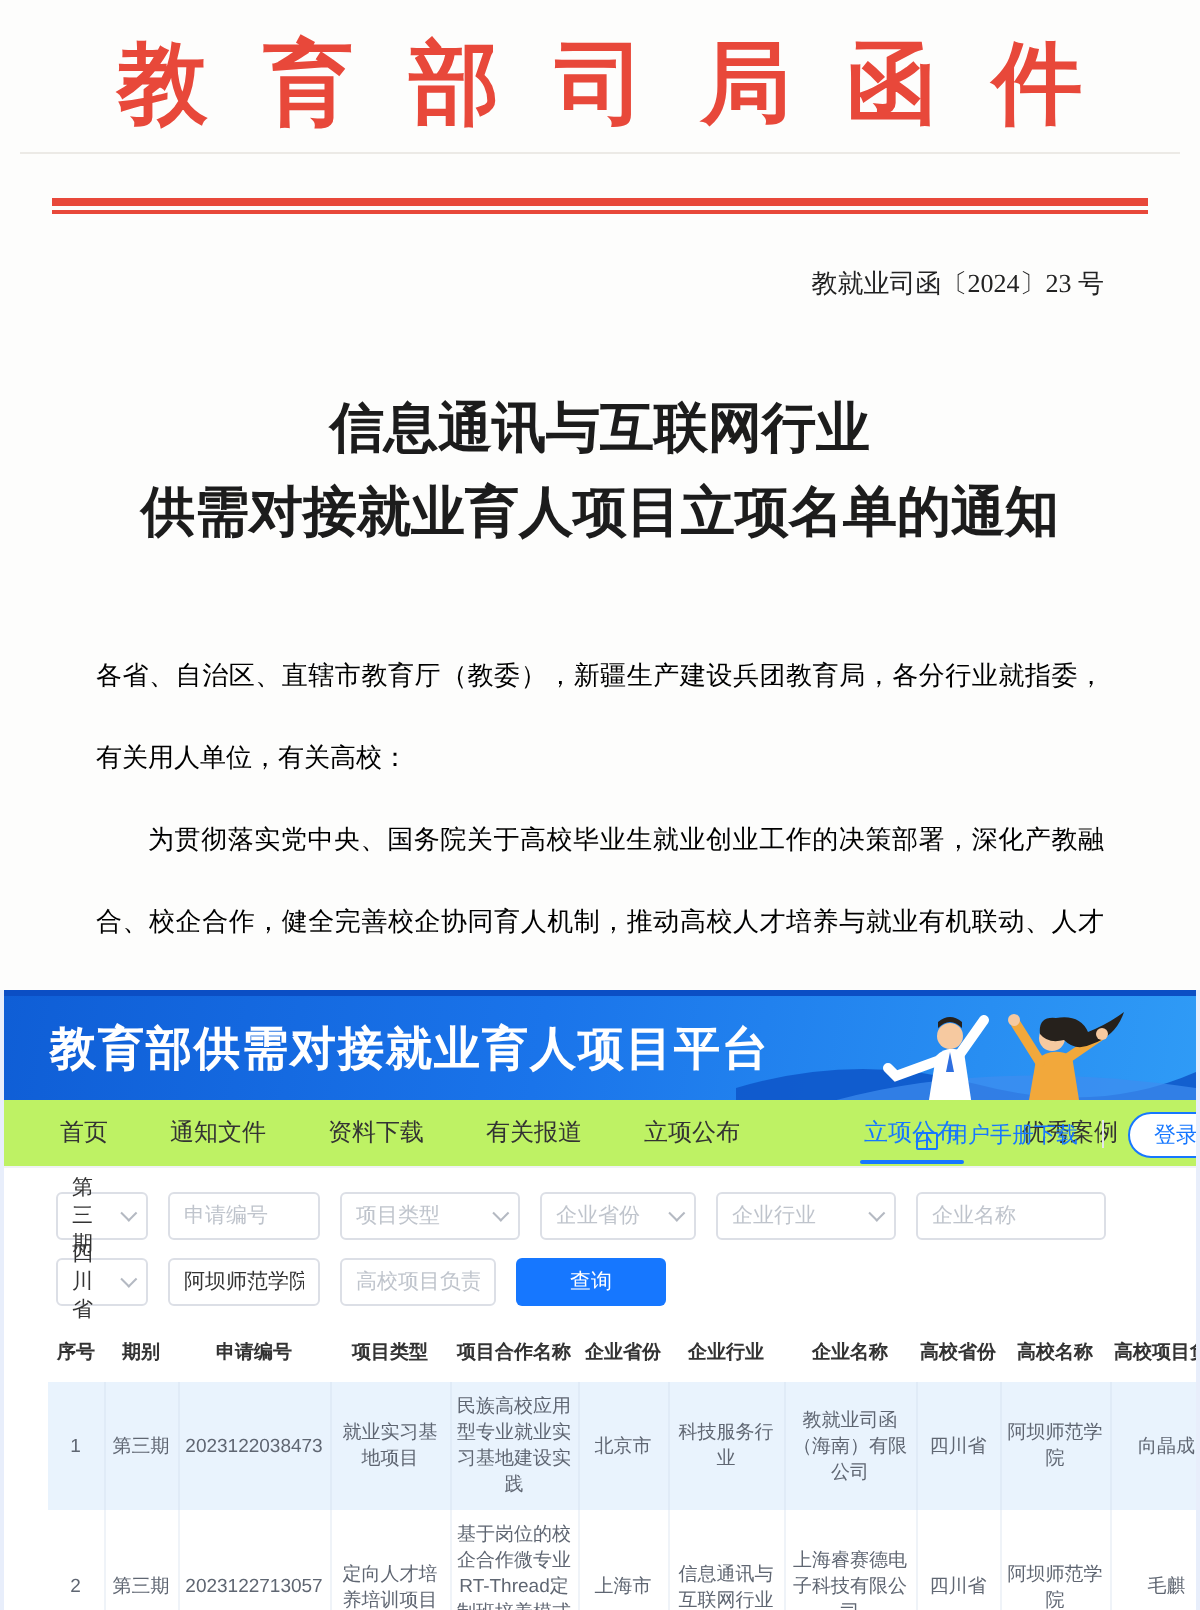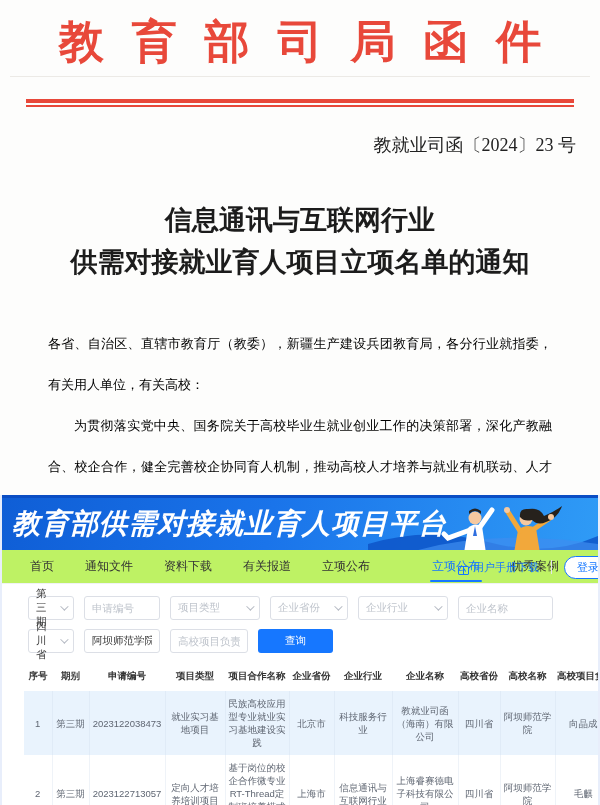--- a/index.html
+++ b/index.html
@@ -8,35 +8,35 @@
 
   
   .doc { width:600px; height:495px; background:#fdfdfc; overflow:hidden; position:relative;
     font-family:"Liberation Serif", serif; }
   .doc-letterhead { margin-top:12px; text-align:center; color:#e8483a;
     font-size:45px; font-weight:bold; letter-spacing:0.62em; padding-left:0.62em;
     font-family:"Liberation Serif", serif; }
   .doc-faintline { height:1px; background:#eceae6; margin:4px 10px 0 10px; }
   .doc-redrule { margin:22px 26px 0 26px; height:8px;
     border-top:4px solid #e8483a; border-bottom:2px solid #e8483a; }
-  .doc-number { margin-top:26px; padding-right:24px; text-align:right;
-    font-size:18px; color:#222; }
+  .doc-number { margin-top:26px; padding-right:48px; text-align:right;
+    font-size:13px; color:#222; }
   .doc-title { margin-top:42px; text-align:center; font-weight:bold; color:#1c1c1c;
     font-size:27px; line-height:42px; }
   .doc-body { margin:40px 48px 0 48px; font-size:13px; color:#000000;
     line-height:41px; text-align:justify; }
   .doc-body .indent { text-indent:2em; }
 
   
   .web { width:600px; height:310px; background:#fff; position:relative; overflow:hidden;
     border-left:2px solid #e8eefb; border-right:2px solid #e8eefb; }
   .banner { height:55px; background:linear-gradient(100deg,#0f5ed6 0%,#1a74ea 45%,#2f9bf6 100%);
     border-top:3px solid #0b4ec4; position:relative; display:flex; align-items:center; overflow:hidden; }
-  .banner-title { color:#fff; font-weight:bold; font-size:28px; letter-spacing:1px;
-    padding-left:10px; position:relative; z-index:2;font-style:italic; }
+  .banner-title { color:#fff; font-weight:bold; font-size:23px; letter-spacing:1px;
+    padding-left:23px; position:relative; z-index:2; }
   .banner-art { position:absolute; right:0; top:0; height:55px; width:230px; z-index:1; }
 
   .navbar { height:34px; display:flex; align-items:center; background:#bef264;
     border-bottom:1px solid #f0f2f5; padding-left:28px; position:relative; }
   .nav-item { font-size:12px; color:#333; margin-right:31px; cursor:pointer;
     height:34px; line-height:32px; position:relative; white-space:nowrap; }
   .nav-item.active { color:#1677ff;margin-left:31px; }
   .nav-item.active::after { content:""; position:absolute; left:-2px; right:-2px; bottom:2px;
     height:2px; background:#1677ff; border-radius:1px; }
   .nav-right { position:absolute; right:0; top:0; height:34px; display:flex; align-items:center; }

